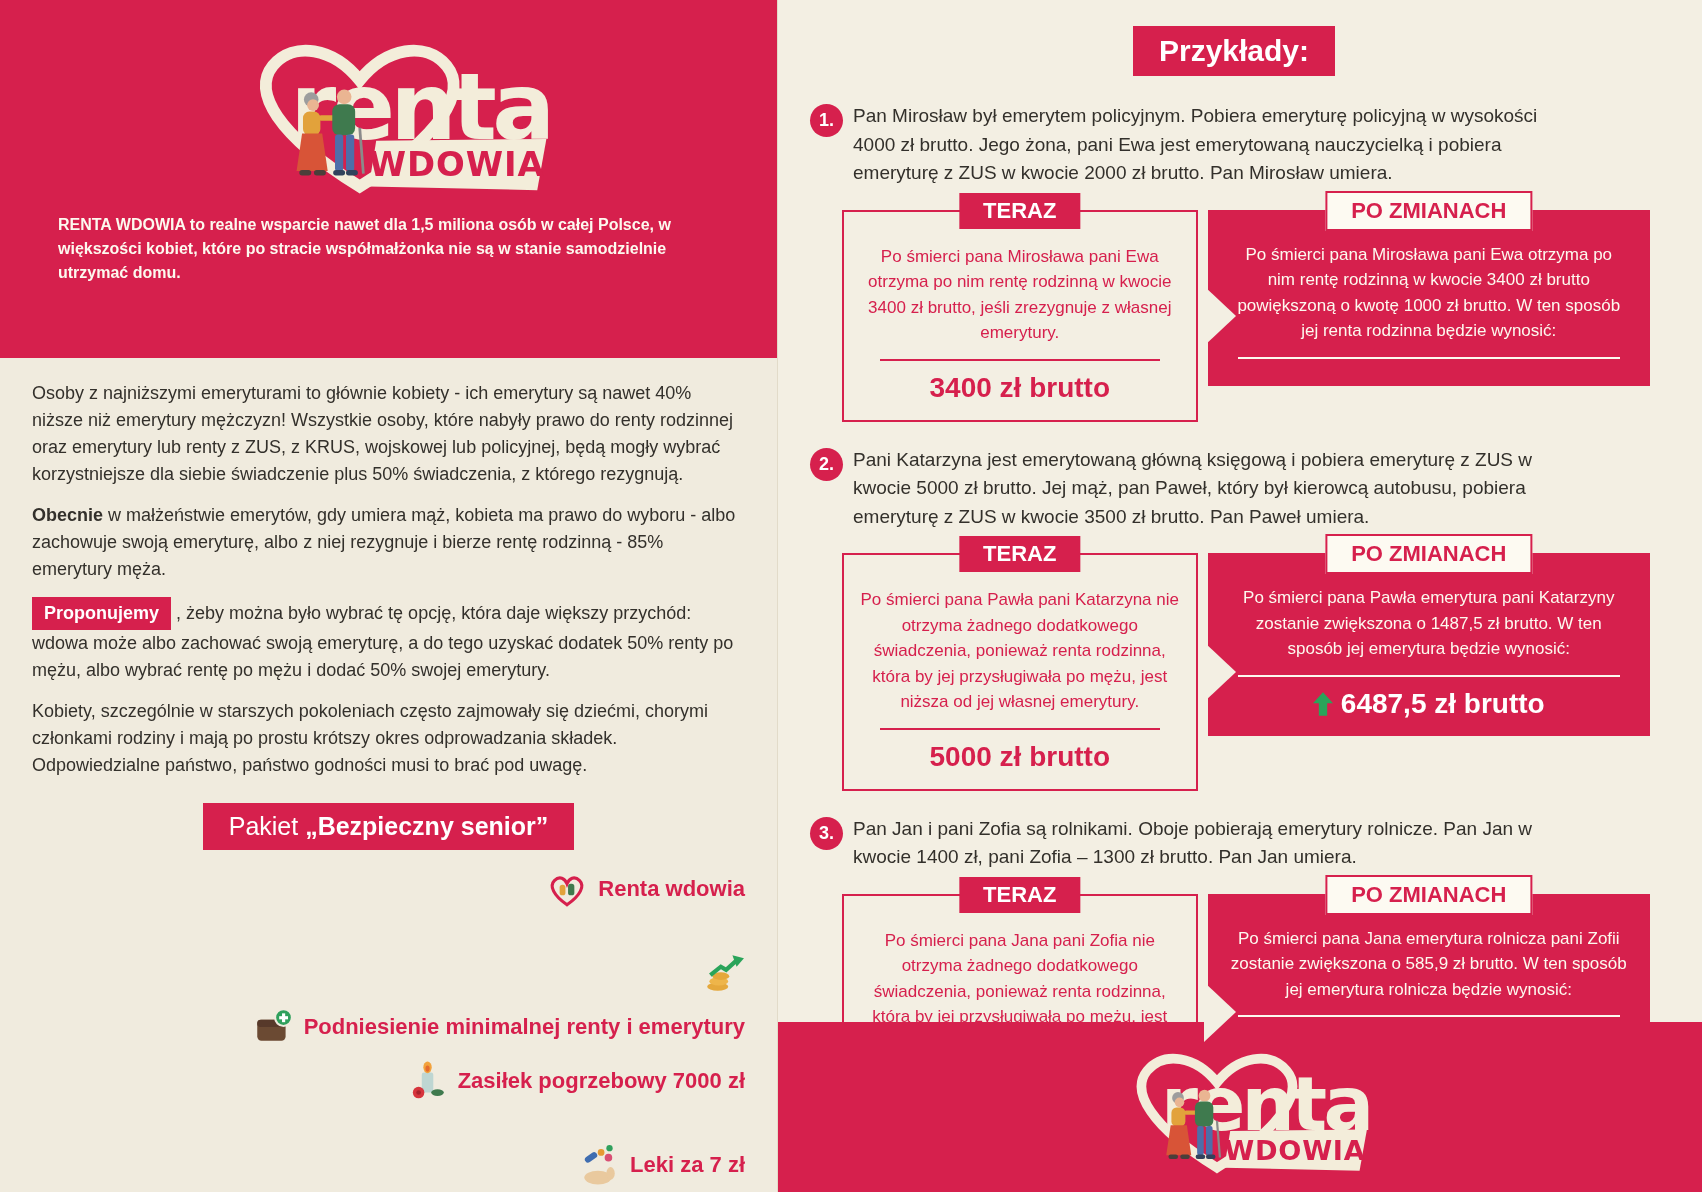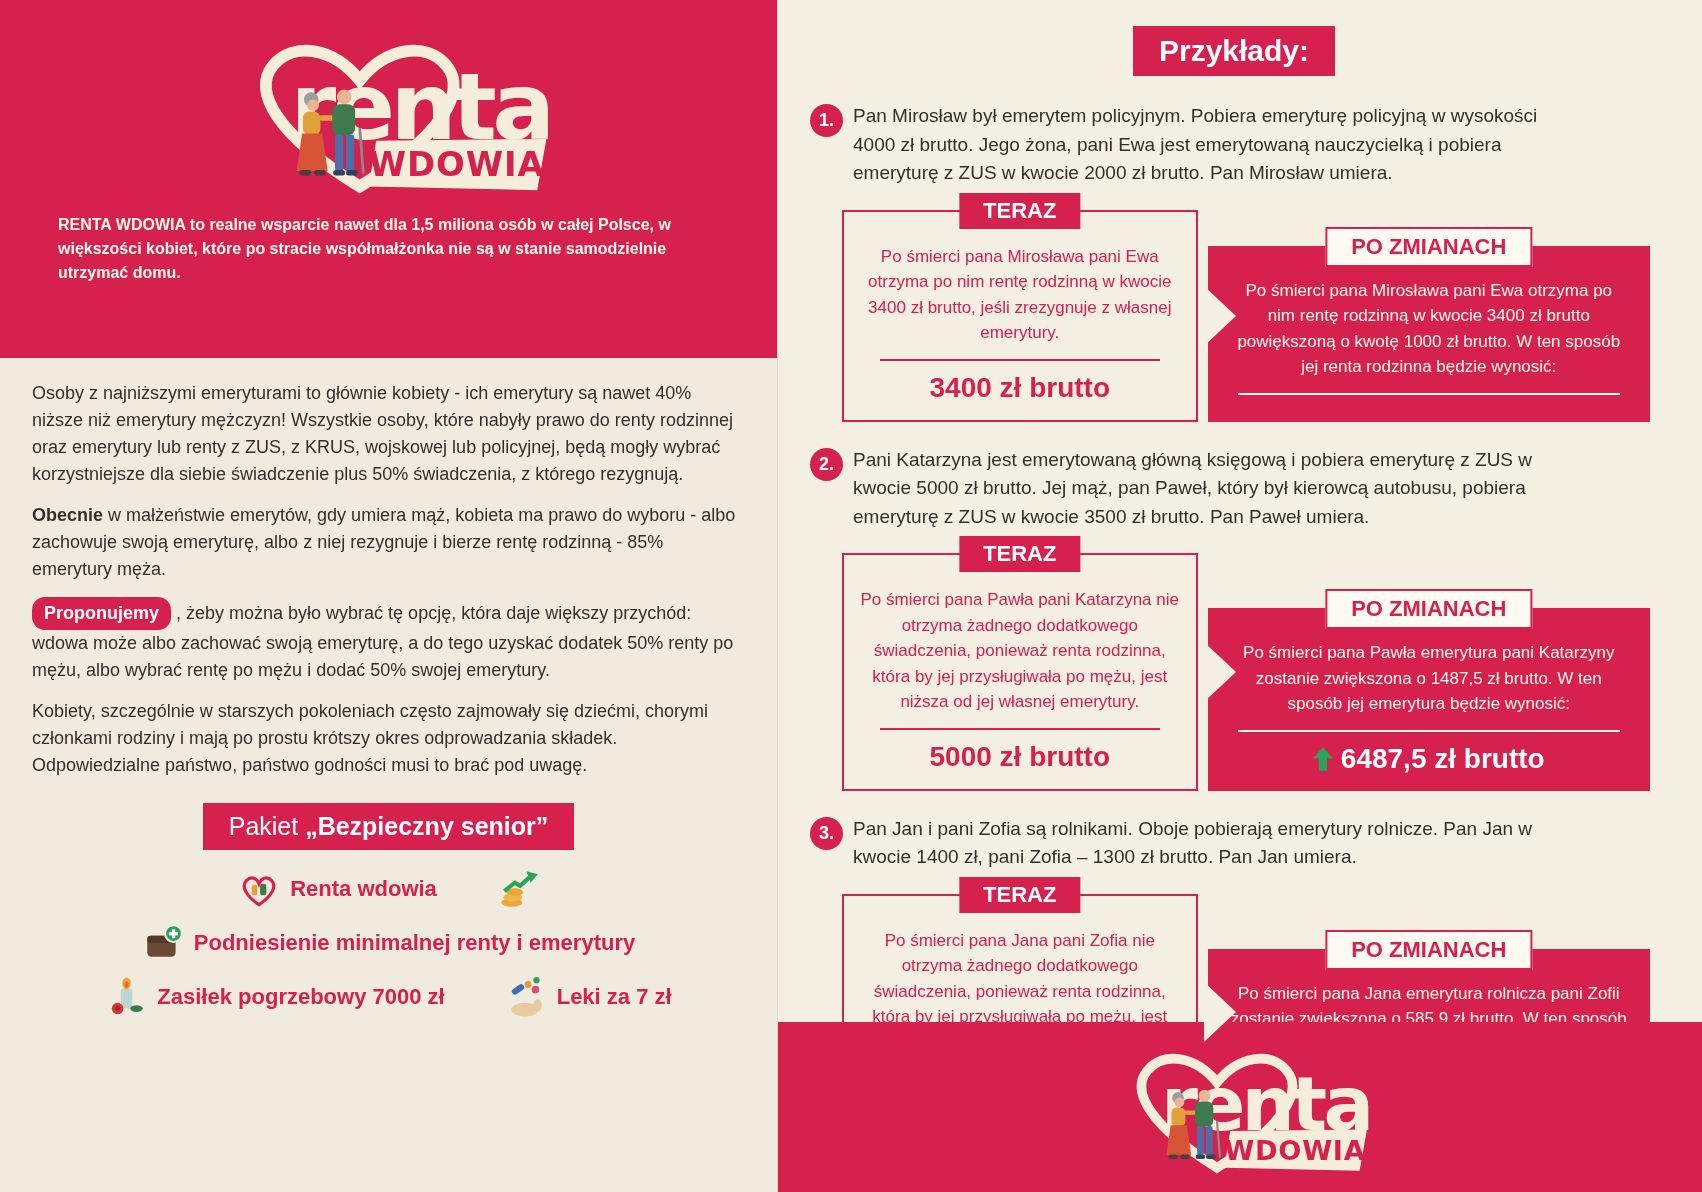--- a/index.html
+++ b/index.html
@@ -14,47 +14,47 @@
   
   .red-header{background:#d6204d;height:358px;box-sizing:border-box;
     padding:20px 58px 30px;display:flex;flex-direction:column;}
   .logo-wrap{display:flex;justify-content:center;margin-bottom:10px;}
   .intro{color:#fdf9ef;font-weight:bold;font-size:16px;line-height:1.5;}
 
   .left-body{padding:22px 32px 0;}
   .par{font-size:18px;line-height:1.5;color:#33302b;margin:0 0 14px;}
   .lead-bold{font-weight:bold;}
   .lead-badge{background:#d6204d;color:#fff;font-weight:bold;
-    padding:3px 12px;display:inline-block;border-radius:13px;}
+    padding:3px 12px;display:inline-block;}
 
   .pakiet-wrap{display:flex;justify-content:center;margin:24px 0 18px;align-items:flex-end;}
   .pakiet-badge{background:#d6204d;color:#fff;font-size:25px;
     padding:9px 26px;white-space:nowrap;}
   .pakiet-badge .bold{font-weight:bold;}
 
   .benefits{display:flex;flex-direction:column;gap:12px;}
-  .benefit-row{display:flex;justify-content:center;gap:60px;align-items:center;}
+  .benefit-row{display:flex;justify-content:center;gap:42px;align-items:flex-end;flex-direction:column;}
   .benefit{display:flex;align-items:center;gap:10px;}
   .benefit-label{color:#d6204d;font-weight:bold;font-size:22px;white-space:nowrap;}
   .benefit svg{flex:0 0 auto;}
 
   
   .right-inner{padding:26px 40px 0 28px;}
   .title-wrap{display:flex;justify-content:center;margin-bottom:26px;}
   .title-box{background:#d6204d;color:#fff;font-weight:bold;font-size:30px;
     padding:8px 26px;}
 
   .example{margin-bottom:24px;}
   .example-head{display:flex;gap:10px;margin-bottom:16px;padding-left:4px;}
   .num-badge{flex:0 0 auto;width:33px;height:33px;border-radius:50%;
     background:#d6204d;color:#fff;font-weight:bold;font-size:18px;
     display:flex;align-items:center;justify-content:center;margin-top:2px;}
   .example-desc{font-size:19px;line-height:1.5;color:#33302b;max-width:730px;}
 
-  .example-boxes{display:flex;align-items:flex-end;position:relative;
+  .example-boxes{display:flex;align-items:flex-start;position:relative;
     margin:22px 12px 0 36px;}
   .box-teraz{width:44%;box-sizing:border-box;border:2px solid #d6204d;
     text-align:center;position:relative;padding:32px 16px 16px;}
   .box-po{flex:1;margin-left:10px;background:#d6204d;color:#fff;
     text-align:center;position:relative;padding:32px 22px 16px;box-sizing:border-box;}
   .tab{position:absolute;top:-19px;left:50%;transform:translateX(-50%);
     font-weight:bold;font-size:22px;padding:5px 24px;white-space:nowrap;}
   .tab-teraz{background:#d6204d;color:#fff;}
   .tab-po{background:#fdfaf2;color:#d6204d;border:2px solid #d6204d;}
   .box-text{font-size:17px;line-height:1.5;color:#d6204d;}

